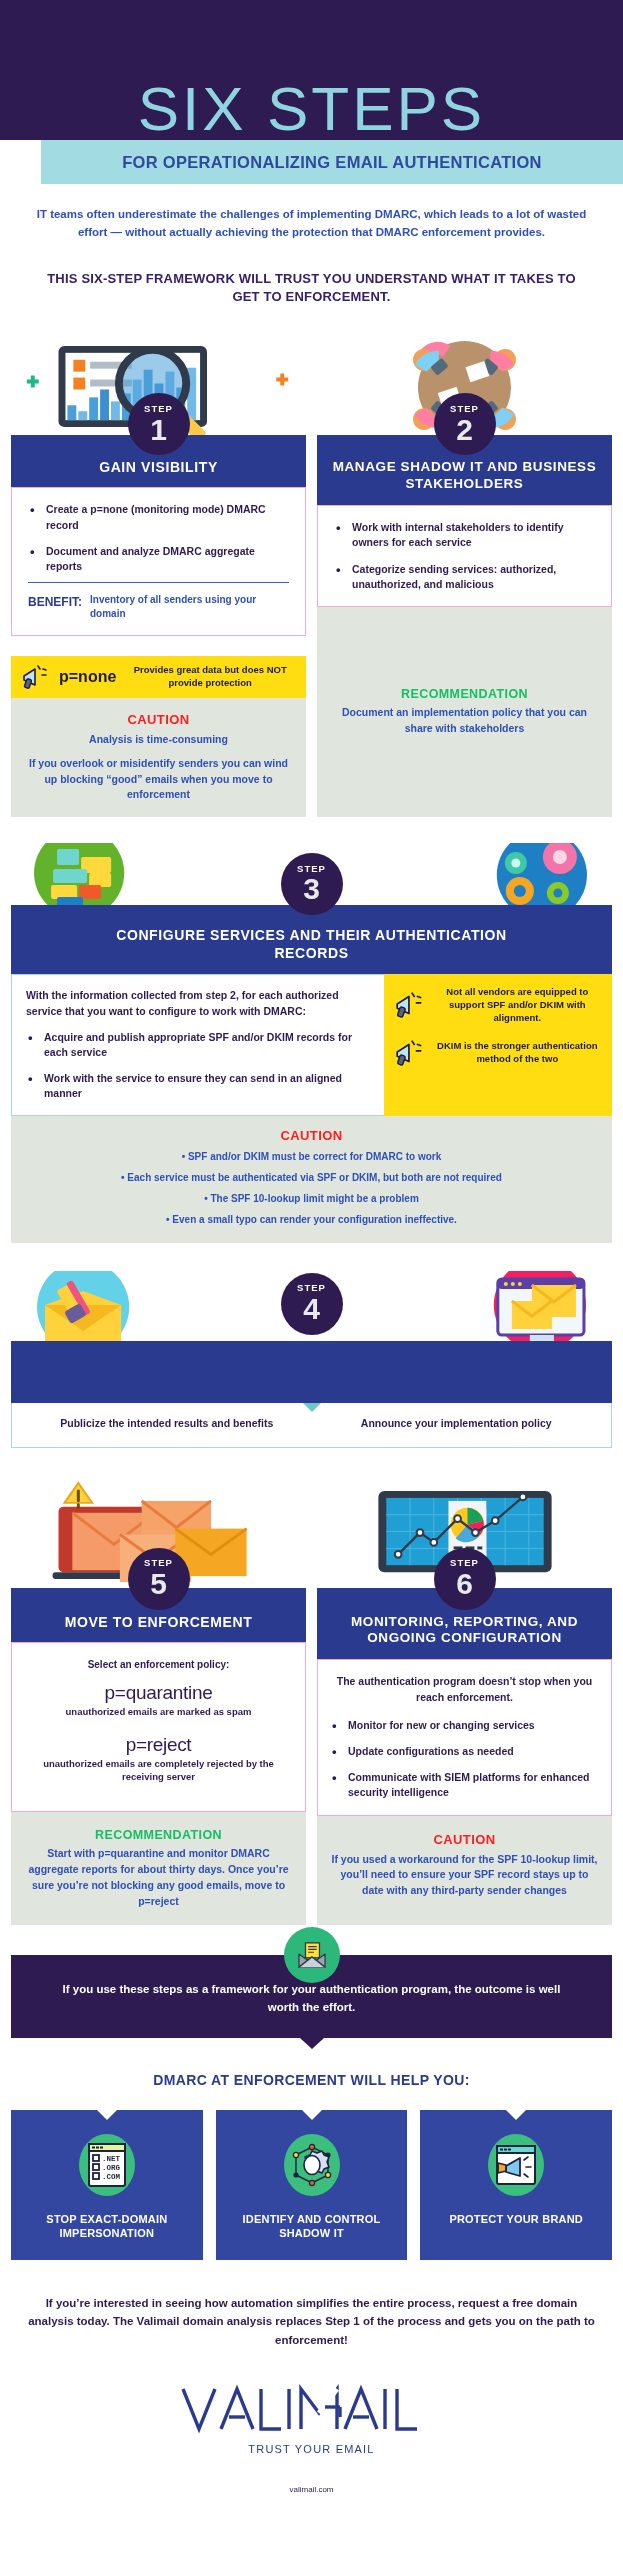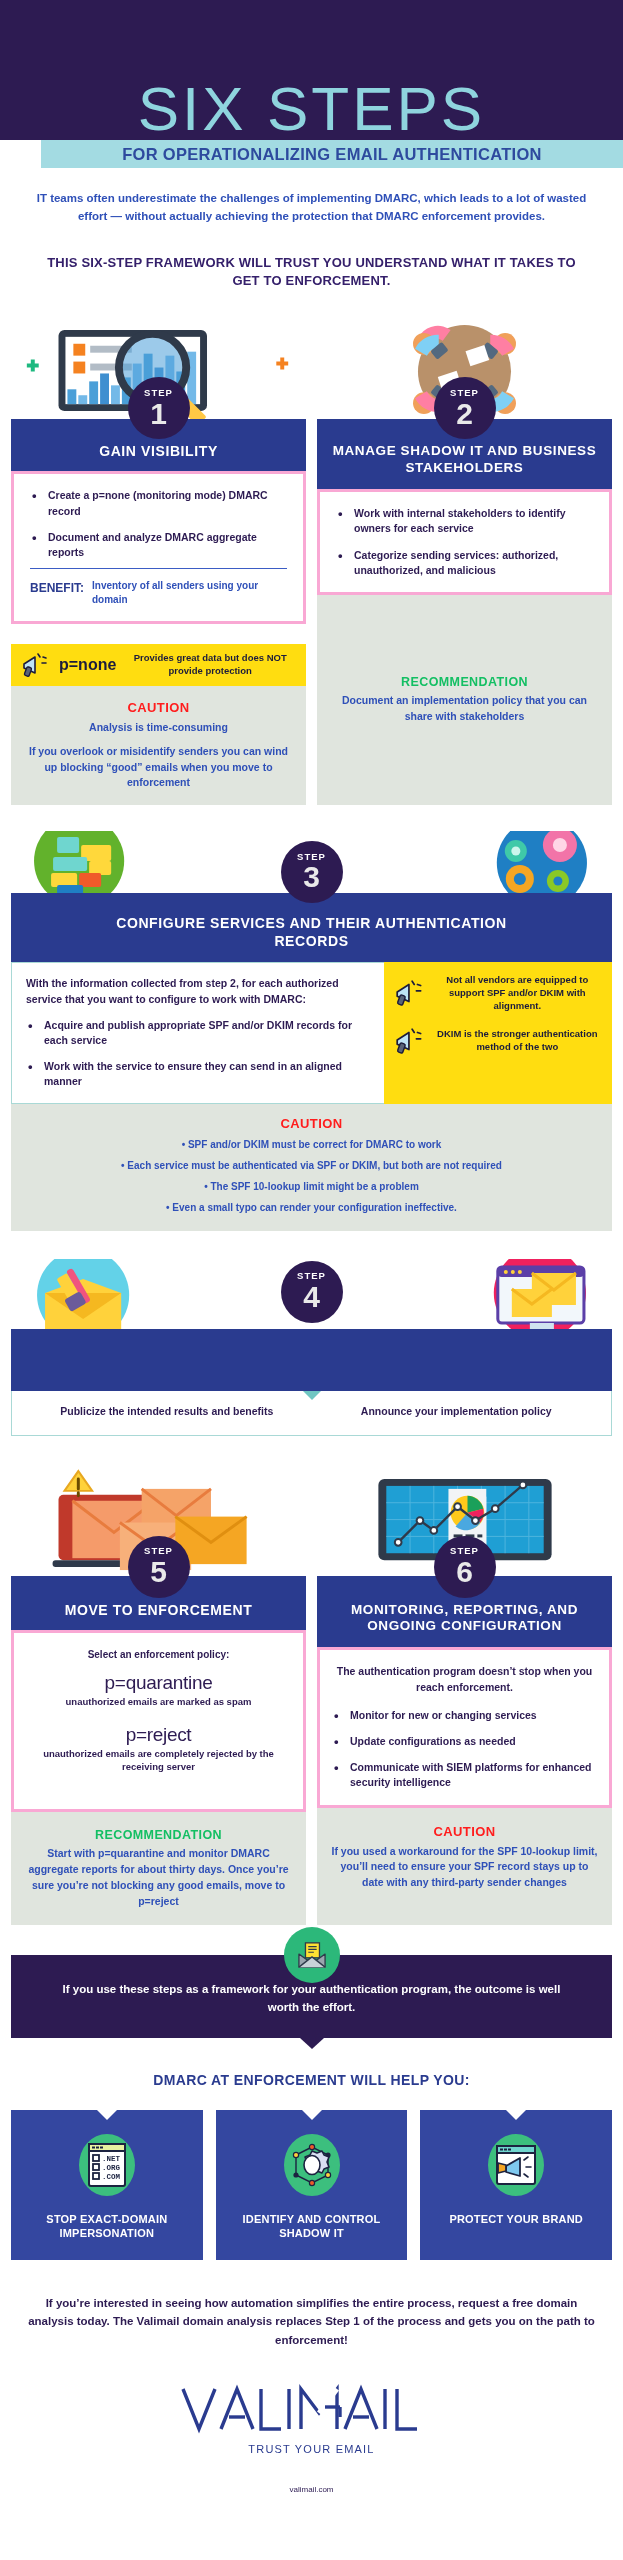--- a/index.html
+++ b/index.html
@@ -21,21 +21,21 @@
   .hero-title {
     color: #8fd4de;
     font-size: 62px;
     letter-spacing: 3px;
     font-weight: 300;
     line-height: 1;
     white-space: nowrap;
   }
   .subbar {
     background: #a3dbe2;
-    height: 28px;
+    height: 44px;
     display: flex;
     align-items: center;
     justify-content: center;
     margin-left: 41px;
   }
   .subbar-text {
     color: #2e4a9e;
     font-size: 16.5px;
     font-weight: 700;
     letter-spacing: 0.3px;
@@ -83,21 +83,21 @@
     justify-content: center;
     z-index: 5;
     left: 50%;
     transform: translateX(-50%);
   }
   .step-badge .lbl { font-size: 9.5px; font-weight: 700; letter-spacing: 1px; line-height: 1; }
   .step-badge .num { font-size: 30px; font-weight: 700; line-height: 1; margin-top: 1px; color:#e9e9e9; }
 
   .white-card {
     background: #ffffff;
-    border: 3px solid #f9a8d4;
+    border: 1px solid #f9a8d4;
     padding: 14px 16px;
   }
   .gray-card { background: #e0e5de; padding: 14px 12px; }
 
   ul.bul { list-style: none; }
   ul.bul li {
     position: relative;
     padding-left: 18px;
     margin-bottom: 11px;
     color: #2d1b52;
@@ -165,21 +165,21 @@
   }
   .s4-half { flex:1; text-align:center; color:#2d1b52; font-size:10.5px; font-weight:700; }
 
   
   .row56 { display:flex; gap: 11px; padding: 0 11px; margin-top: 28px; align-items: stretch;}
   .art-box56 { position: relative; height: 112px; }
   .policy { text-align:center; }
   .policy .lead { color:#2d1b52; font-size:10px; font-weight:700; margin-bottom: 12px;}
   .policy .pol { color:#2d1b52; font-size:19px; font-weight:400; letter-spacing:-0.3px; }
   .policy .pol-sub { color:#2d1b52; font-size:9.5px; font-weight:700; line-height:1.4; margin-top:1px; margin-bottom:16px;}
-  .policy .pol-sub.last { margin-bottom:16px; }
+  .policy .pol-sub.last { margin-bottom:8px; }
 
   
   .outcome-wrap { margin-top: 30px; position: relative; padding: 0 11px;}
   .circle-env {
     width: 56px; height:56px; border-radius:50%;
     background:#2cb87a;
     position:absolute; left:50%; top:-28px; transform:translateX(-50%);
     z-index: 5; display:flex; align-items:center; justify-content:center;
   }
   .outcome {

